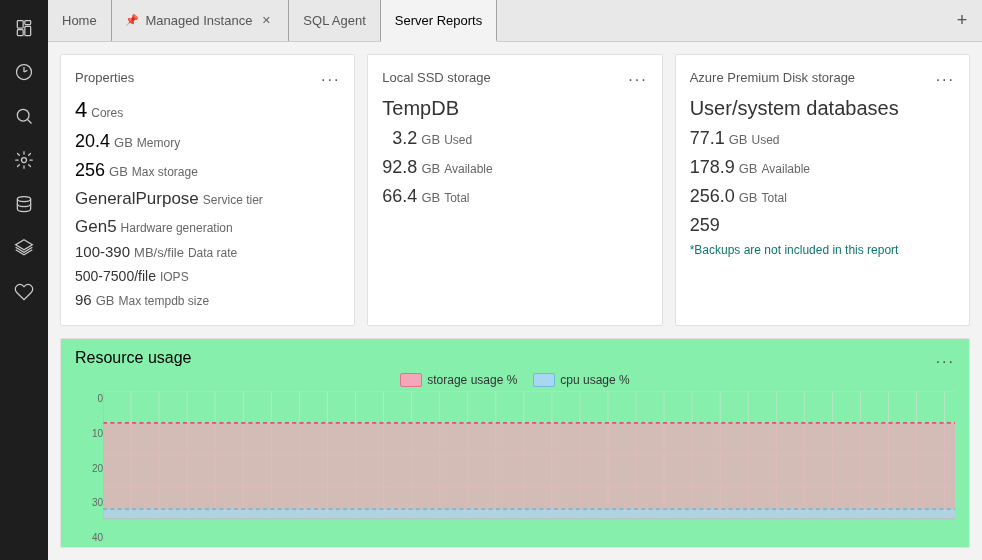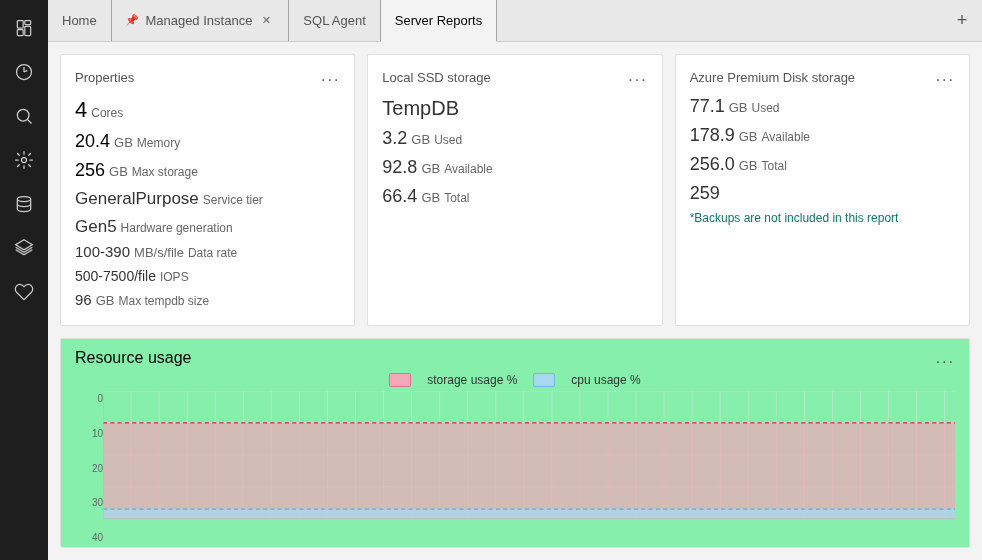--- a/index.html
+++ b/index.html
@@ -150,21 +150,21 @@
     }
     .chart-legend {
       display: flex;
       gap: 16px;
       align-items: center;
       justify-content: center;
       font-size: 12px;
       color: #333;
       margin-bottom: 4px;
     }
-    .legend-item { display: flex; align-items: center; gap: 16px; }
+    .legend-item { display: flex; align-items: center; gap: 5px; }
     .legend-box { width: 22px; height: 14px; border-radius: 2px; }
     .legend-storage { background: #f4a7b9; border: 1px solid #e57090; }
     .legend-cpu { background: #a8d8f0; border: 1px solid #70b8e0; }
 
     .chart-area {
       flex: 1;
       display: flex;
       flex-direction: column;
       min-height: 0;
       position: relative;
@@ -315,21 +315,21 @@
       <div class="card">
         <div class="card-header">
           <span>Local SSD storage</span>
           <span class="card-menu">...</span>
         </div>
         <div class="card-content">
           <div class="stat-row">
             <span style="font-size:20px;font-weight:300;">TempDB</span>
           </div>
           <div class="stat-row">
-            <span style="font-size:18px;font-weight:300;">3.2</span>
+            <span style="font-size:18px;font-weight:300;margin-left:10px;">3.2</span>
             <span class="stat-unit">GB</span>
             <span class="stat-label">Used</span>
           </div>
           <div class="stat-row">
             <span style="font-size:18px;font-weight:300;">92.8</span>
             <span class="stat-unit">GB</span>
             <span class="stat-label">Available</span>
           </div>
           <div class="stat-row">
             <span style="font-size:18px;font-weight:300;">66.4</span>
@@ -338,20 +338,23 @@
           </div>
         </div>
       </div>
 
       <div class="card">
         <div class="card-header">
           <span>Azure Premium Disk storage</span>
           <span class="card-menu">...</span>
         </div>
         <div class="card-content">
+          <div class="stat-row">
+            <span style="font-size:20px;font-weight:300;">User/system databases</span>
+          </div>
           <div class="stat-row">
             <span style="font-size:18px;font-weight:300;">77.1</span>
             <span class="stat-unit">GB</span>
             <span class="stat-label">Used</span>
           </div>
           <div class="stat-row">
             <span style="font-size:18px;font-weight:300;">178.9</span>
             <span class="stat-unit">GB</span>
             <span class="stat-label">Available</span>
           </div>

